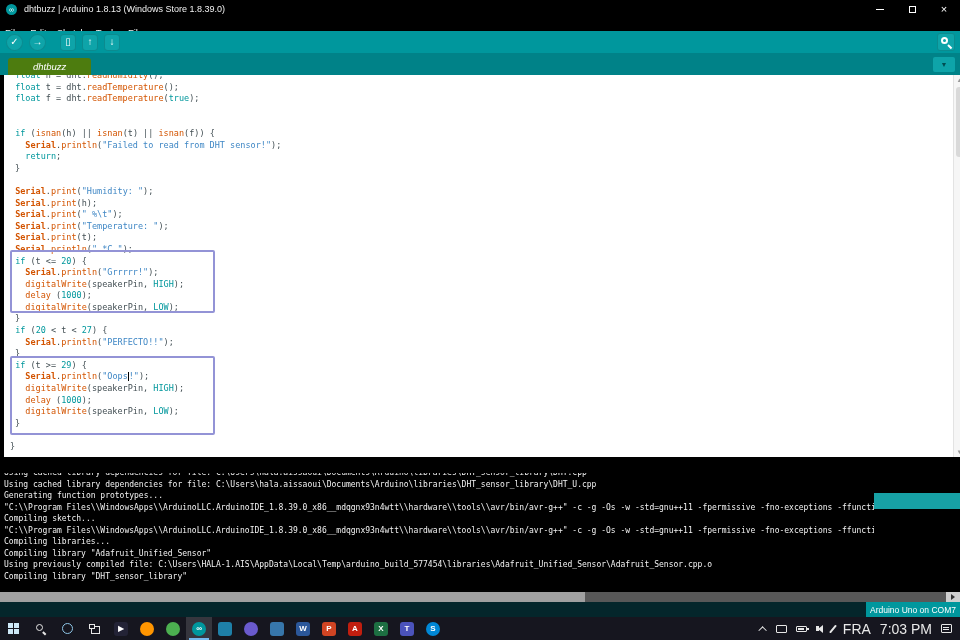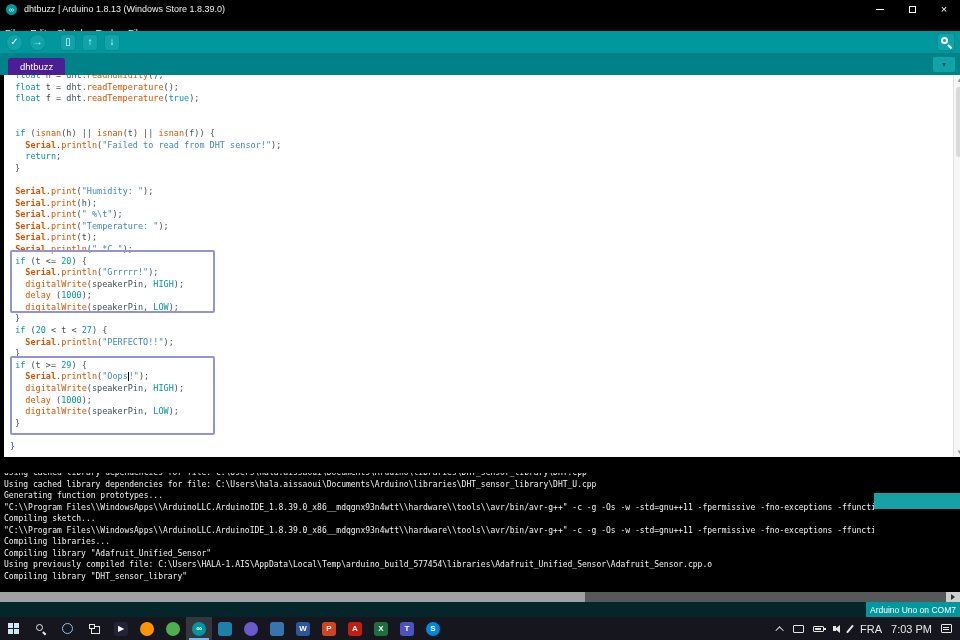--- a/index.html
+++ b/index.html
@@ -28,21 +28,21 @@
   .tbtn-square { width:16px; border-radius:4px; margin-left:6px; }
   .tbtn-square:first-of-type { margin-left:6px; }
   .tbtn-glyph { color:#fff; font-size:10px; font-weight:bold; line-height:1; }
   .tbtn-gap { margin-left:14px !important; }
   .serial-btn { position:absolute; right:5px; top:2px; width:18px; height:18px; border-radius:3px; background:#0ea4a9; box-shadow:inset 0 0 0 1px rgba(0,0,0,.15); }
   .mag-circle { position:absolute; left:4px; top:4px; width:7px; height:7px; border:2px solid #fff; border-radius:50%; }
   .mag-handle { position:absolute; left:11px; top:11px; width:5px; height:2px; background:#fff; transform:rotate(45deg); transform-origin:left center; }
 
   
   .tabbar { position:absolute; top:53px; left:0; width:960px; height:22px; background:#008288; }
-  .tab { position:absolute; left:8px; top:5px; height:17px; background:#4c1d95; color:#fff; font-size:9.5px; padding:0 12px; border-radius:3px 3px 0 0; display:flex; align-items:center; }
+  .tab { position:absolute; left:8px; top:5px; height:17px; background:#4d7c0f; color:#fff; font-size:9.5px; padding:0 25px; border-radius:3px 3px 0 0; display:flex; align-items:center;font-style:italic; }
   .tabmenu-btn { position:absolute; right:5px; top:4px; width:22px; height:15px; background:#0ea4a9; border-radius:2px; color:#004e52; font-size:7px; display:flex; align-items:center; justify-content:center; }
 
   
   .editor { position:absolute; top:75px; left:4px; width:960px; height:382px; background:#fff; overflow:hidden; }
   .code { font-family:"DejaVu Sans Mono","Liberation Mono",monospace; font-size:8.5px; white-space:pre; color:#434f54; margin-top:-5px; padding-left:6px; }
   .code-line { height:11.6px; line-height:11.6px; }
   .tok-p { color:#434f54; }
   .tok-k { color:#00979c; }
   .tok-f { color:#d35400; }
   .tok-b { color:#d35400; font-weight:bold; }
@@ -96,21 +96,21 @@
   .display-ic { width:11px; height:8px; border:1.2px solid #e6e6e6; border-radius:1px; }
   .battery-ic { position:relative; width:11px; height:6px; border:1px solid #e6e6e6; border-radius:1px; }
   .battery-ic::before { content:""; position:absolute; right:-3px; top:1px; width:2px; height:2px; background:#e6e6e6; }
   .battery-ic::after { content:""; position:absolute; left:1px; top:1px; bottom:1px; width:6px; background:#e6e6e6; }
   .vol-ic { display:flex; align-items:center; }
   .vol-ic .box { width:3px; height:5px; background:#e6e6e6; }
   .vol-ic .tri { width:0; height:0; border-top:4px solid transparent; border-bottom:4px solid transparent; border-right:5px solid #e6e6e6; margin-left:-1px; }
   .pen-ic { width:2px; height:10px; background:#e6e6e6; transform:rotate(40deg); border-radius:1px; }
   .action-ic { position:relative; width:11px; height:9px; border:1.2px solid #e6e6e6; border-radius:1px; }
   .action-ic::after { content:""; position:absolute; left:1px; top:2px; width:6px; height:1px; background:#e6e6e6; box-shadow:0 2px 0 #e6e6e6; }
-  .tray-label { font-size:11px; }
+  .tray-label { font-size:14px; }
 </style>
 </head>
 <body>
 
 <div id="stage">
 
   <div class="titlebar">
     <div class="app-badge">∞</div>
     <div class="title-text">dhtbuzz | Arduino 1.8.13 (Windows Store 1.8.39.0)</div>
     <div class="win-controls">

